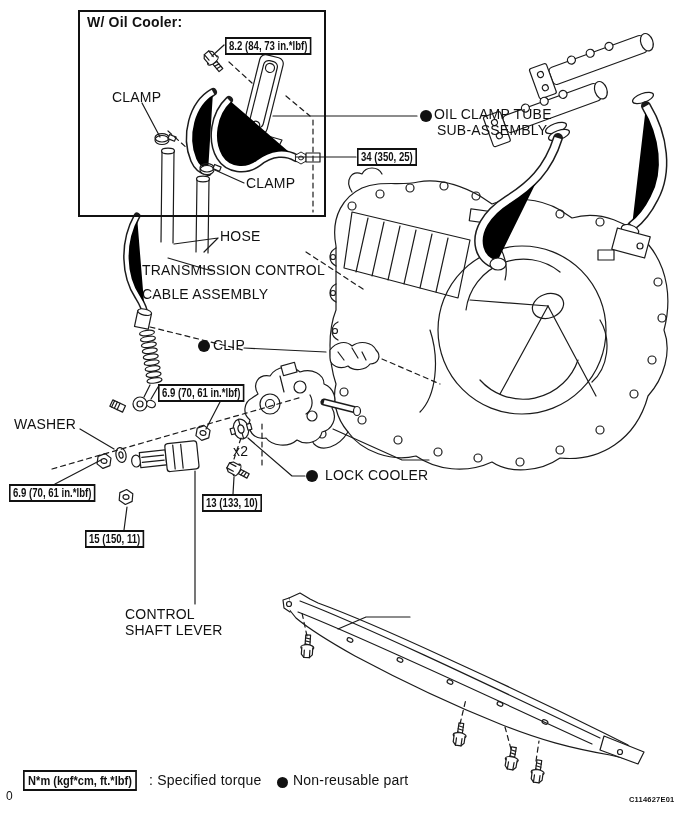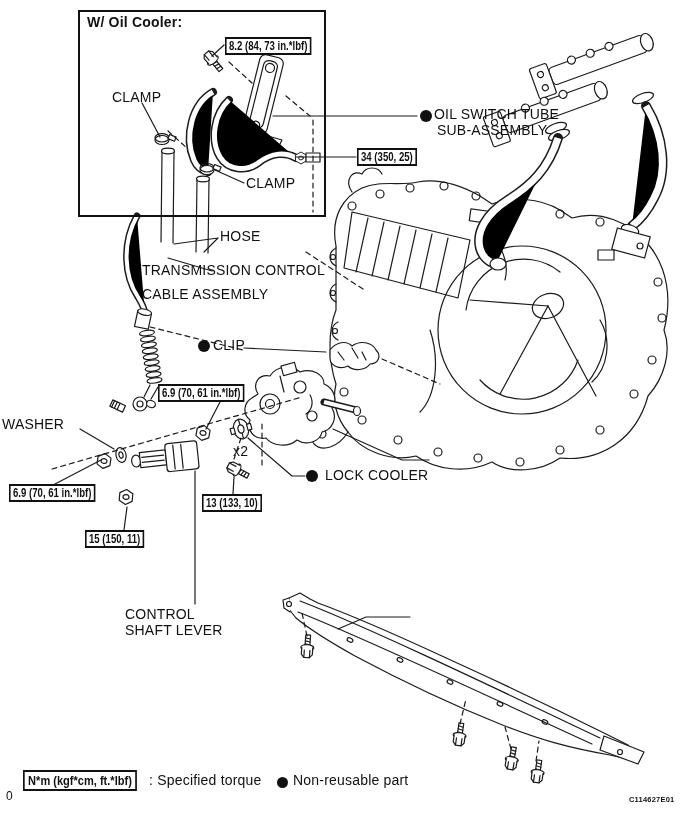--- a/index.html
+++ b/index.html
@@ -305,30 +305,30 @@
 <div class="torque" style="left:158px;top:384px">6.9 (70, 61 in.*lbf)</div>
 <div class="torque" style="left:9px;top:484px">6.9 (70, 61 in.*lbf)</div>
 <div class="torque" style="left:202px;top:494px">13 (133, 10)</div>
 <div class="torque" style="left:85px;top:530px">15 (150, 11)</div>
 
 <div class="label" style="left:112px;top:90px">CLAMP</div>
 <div class="label" style="left:246px;top:176px">CLAMP</div>
 <div class="label" style="left:220px;top:229px">HOSE</div>
 
 <span class="bullet" style="left:420px;top:110px"></span>
-<div class="label" style="left:434px;top:107px">OIL SWITCH TUBE</div>
+<div class="label" style="left:434px;top:107px">OIL CLAMP TUBE</div>
 <div class="label" style="left:437px;top:123px">SUB-ASSEMBLY</div>
 
 <div class="label" style="left:142px;top:263px">TRANSMISSION CONTROL</div>
 <div class="label" style="left:142px;top:287px">CABLE ASSEMBLY</div>
 
 <span class="bullet" style="left:198px;top:340px"></span>
 <div class="label" style="left:213px;top:338px">CLIP</div>
 
-<div class="label" style="left:2px;top:417px">WASHER</div>
+<div class="label" style="left:14px;top:417px">WASHER</div>
 
 <div class="label ital" style="left:233px;top:444px">x2</div>
 
 <span class="bullet" style="left:306px;top:470px"></span>
 <div class="label" style="left:325px;top:468px">LOCK COOLER</div>
 
 
 <div class="label" style="left:125px;top:607px">CONTROL</div>
 <div class="label" style="left:125px;top:623px">SHAFT LEVER</div>
 

